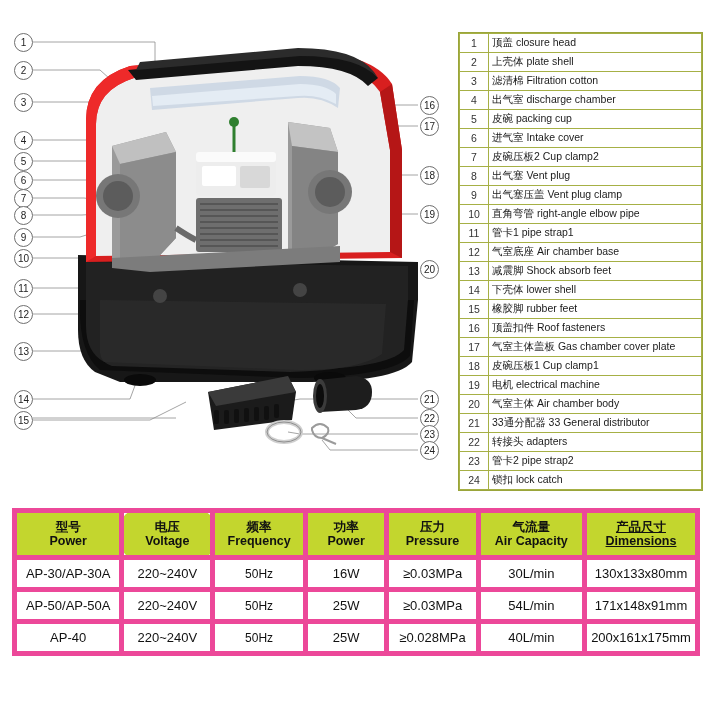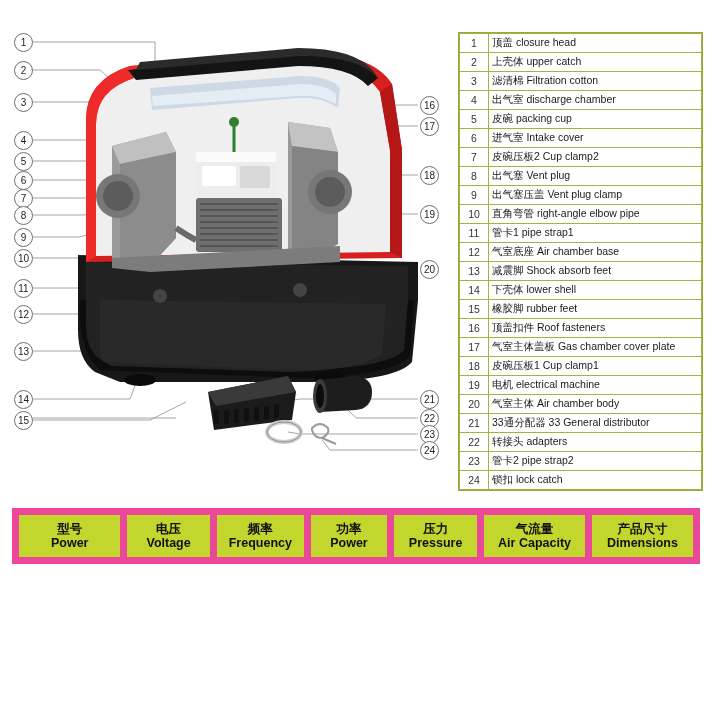--- a/index.html
+++ b/index.html
@@ -77,21 +77,21 @@
 
   
   .spec {
     position: absolute;
     left: 12px;
     top: 508px;
     width: 688px;
     border-collapse: collapse;
   }
   .spec th, .spec td {
-    border: 7px solid #ec4899;
+    border: 5px solid #ec4899;
     text-align: center;
     vertical-align: middle;
     font-size: 13px;
     color: #111111;
     height: 25px;
   }
   .spec thead th {
     background: #c3d62e;
     font-weight: bold;
     font-size: 12.5px;
@@ -101,21 +101,21 @@
   }
   .spec .hz { font-size: 12px; }
   .spec td { background: #ffffff; }
 
   .col-model { width: 118px; }
   .col-volt { width: 90px; border-radius: 12px; }
   .col-freq { width: 90px; }
   .col-power { width: 84px; }
   .col-press { width: 88px; }
   .col-air { width: 112px; }
-  .col-dim { width: 106px; }
+  .col-dim { width: 106px; text-decoration: underline; }
 </style>
 </head>
 <body>
 
 <div class="page">
 
   <div class="diagram">
     <svg width="455" height="480" viewBox="0 0 455 480">
 
       <g stroke="#8d8d8d" stroke-width="0.8" fill="none">
@@ -282,21 +282,21 @@
 
   <div class="legend">
     <table>
       <tbody>
         <tr>
           <td class="num">1</td>
           <td class="lbl">顶盖 closure head</td>
         </tr>
         <tr>
           <td class="num">2</td>
-          <td class="lbl">上壳体 upper catch</td>
+          <td class="lbl">上壳体 plate shell</td>
         </tr>
         <tr>
           <td class="num">3</td>
           <td class="lbl">滤清棉 Filtration cotton</td>
         </tr>
         <tr>
           <td class="num">4</td>
           <td class="lbl">出气室 discharge chamber</td>
         </tr>
         <tr>
@@ -410,16 +410,43 @@
           <div>气流量</div>
           <div>Air Capacity</div>
         </th>
         <th class="col-dim">
           <div>产品尺寸</div>
           <div>Dimensions</div>
         </th>
       </tr>
     </thead>
     <tbody>
+      <tr>
+        <td>AP-30/AP-30A</td>
+        <td>220~240V</td>
+        <td class="hz">50Hz</td>
+        <td>16W</td>
+        <td>≥0.03MPa</td>
+        <td>30L/min</td>
+        <td>130x133x80mm</td>
+      </tr>
+      <tr>
+        <td>AP-50/AP-50A</td>
+        <td>220~240V</td>
+        <td class="hz">50Hz</td>
+        <td>25W</td>
+        <td>≥0.03MPa</td>
+        <td>54L/min</td>
+        <td>171x148x91mm</td>
+      </tr>
+      <tr>
+        <td>AP-40</td>
+        <td>220~240V</td>
+        <td class="hz">50Hz</td>
+        <td>25W</td>
+        <td>≥0.028MPa</td>
+        <td>40L/min</td>
+        <td>200x161x175mm</td>
+      </tr>
     </tbody>
   </table>
 
 </div>
 
 </body></html>

